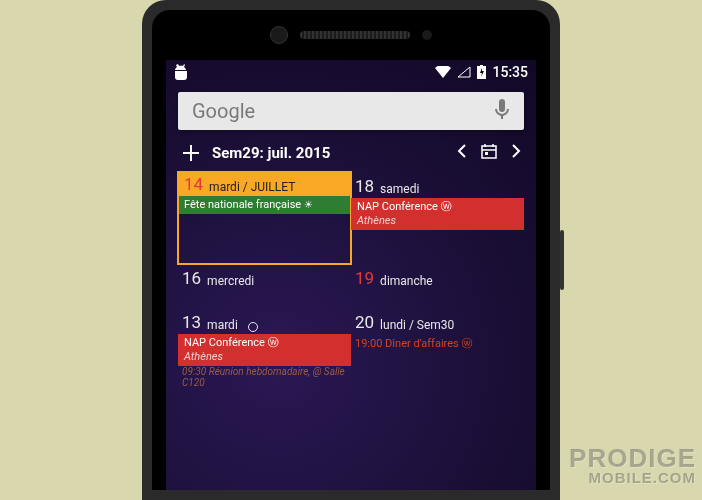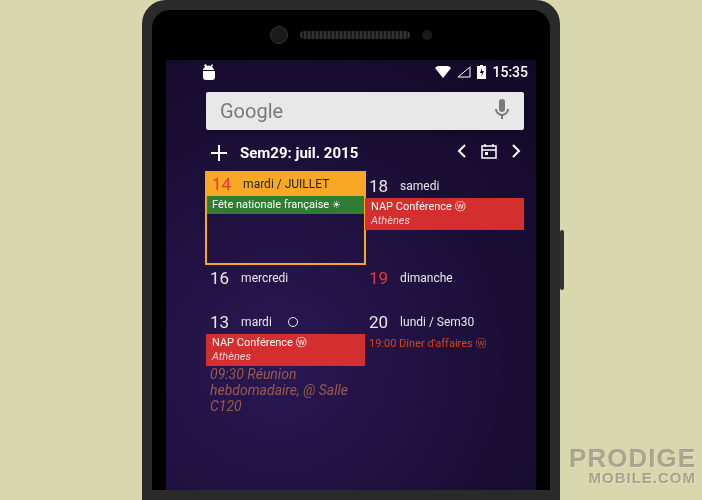--- a/index.html
+++ b/index.html
@@ -50,21 +50,20 @@
   .sensor {
     width: 10px; height: 10px; border-radius: 50%;
     background: #1a1a1a;
   }
   .screen {
     position: absolute;
     top: 50px;
     left: 14px; right: 14px; bottom: 0;
     background: radial-gradient(circle at 30% 70%, #2a1854 0%, #1a0e35 60%, #120826 100%);
     overflow: hidden;
-    padding-left: 28px;
   }
   .status-bar {
     height: 24px;
     display: flex;
     align-items: center;
     justify-content: space-between;
     padding: 0 8px;
     color: #fff;
     font-size: 14px;
   }
@@ -114,22 +113,22 @@
   }
   .day-cell {
     min-height: 92px;
     position: relative;
     padding: 2px 4px 4px;
     color: #e8e8e8;
     font-size: 11px;
   }
   .day-head {
     display: flex;
-    align-items: center;
-    gap: 12px;
+    align-items: flex-end;
+    gap: 6px;
     padding: 2px 0;
   }
   .day-num {
     font-size: 17px;
     font-weight: 400;
     color: #e8e8e8;
   }
   .day-num.red { color: #e53935; }
   .day-name { font-size: 12px; color: #e8e8e8; }
   .day-cell.highlight {
@@ -146,21 +145,21 @@
     margin: 0 -4px;
     padding: 2px 6px;
     font-size: 11px;
     line-height: 1.25;
   }
   .event.green { background: #2e7d32; color: #fff; }
   .event.red   { background: #d32f2f; color: #fff; }
   .event .loc { color: #c62828; font-style: italic; display:block; }
   .event.red .loc { color: #ffcdd2; font-style: italic; }
   .event-text.orange-plain { color: #d84315; display:block; padding:2px 0; }
-  .event-text.dim { color: #9c5a4a; font-style: italic; display:block; padding:0; font-size:14px; }
+  .event-text.dim { color: #9c5a4a; font-style: italic; display:block; padding:0; font-size:10px; }
   .circle-icon { display:inline-block; width:10px; height:10px; border:1.5px solid #e8e8e8; border-radius:50%; vertical-align:middle; margin-left:4px; }
   .sun { font-size:10px; }
 
   .watermark {
     position: absolute;
     right: 6px;
     bottom: 16px;
     font-family: Arial, sans-serif;
     font-size: 26px;
     font-weight: 900;

